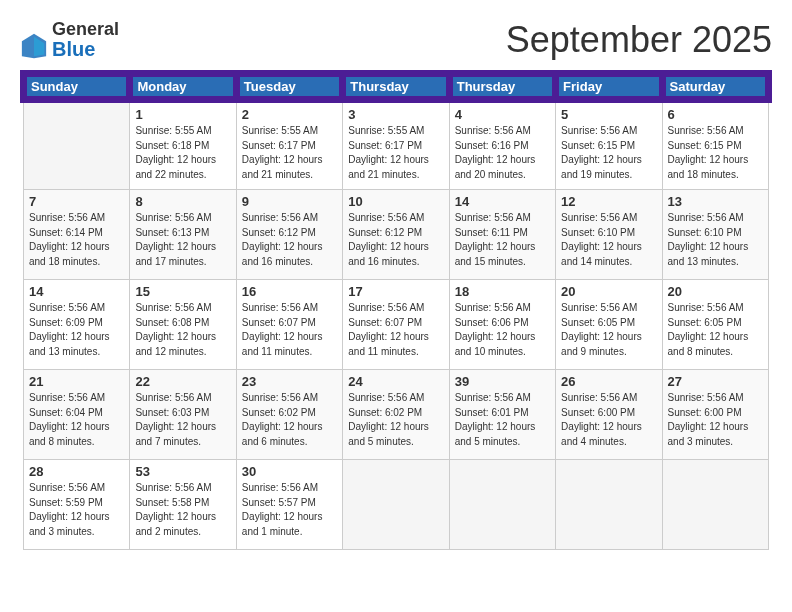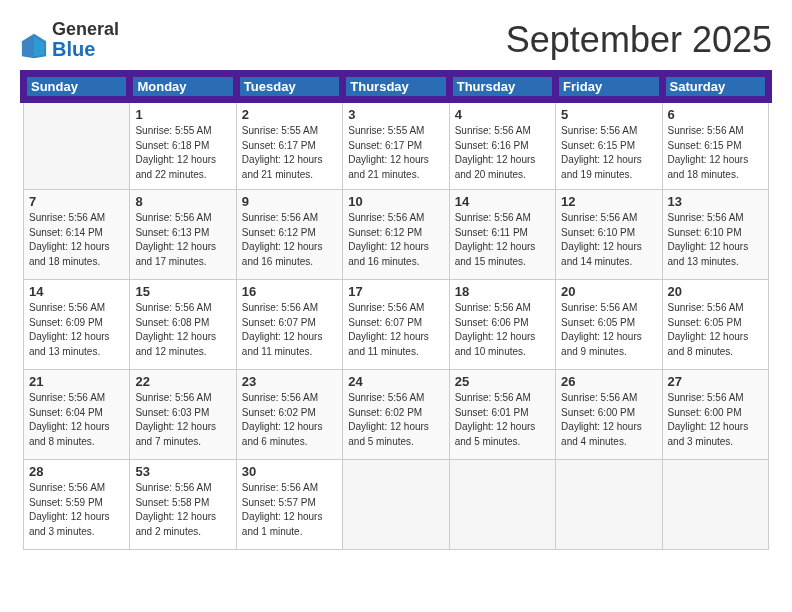--- a/index.html
+++ b/index.html
@@ -223,21 +223,21 @@
         </td>
         <td>
           <span class="day-number">23</span>
           <div class="day-info">Sunrise: 5:56 AM<br>Sunset: 6:02 PM<br>Daylight: 12 hours and 6 minutes.</div>
         </td>
         <td>
           <span class="day-number">24</span>
           <div class="day-info">Sunrise: 5:56 AM<br>Sunset: 6:02 PM<br>Daylight: 12 hours and 5 minutes.</div>
         </td>
         <td>
-          <span class="day-number">25</span>
+          <span class="day-number">39</span>
           <div class="day-info">Sunrise: 5:56 AM<br>Sunset: 6:01 PM<br>Daylight: 12 hours and 5 minutes.</div>
         </td>
         <td>
           <span class="day-number">26</span>
           <div class="day-info">Sunrise: 5:56 AM<br>Sunset: 6:00 PM<br>Daylight: 12 hours and 4 minutes.</div>
         </td>
         <td>
           <span class="day-number">27</span>
           <div class="day-info">Sunrise: 5:56 AM<br>Sunset: 6:00 PM<br>Daylight: 12 hours and 3 minutes.</div>
         </td>

